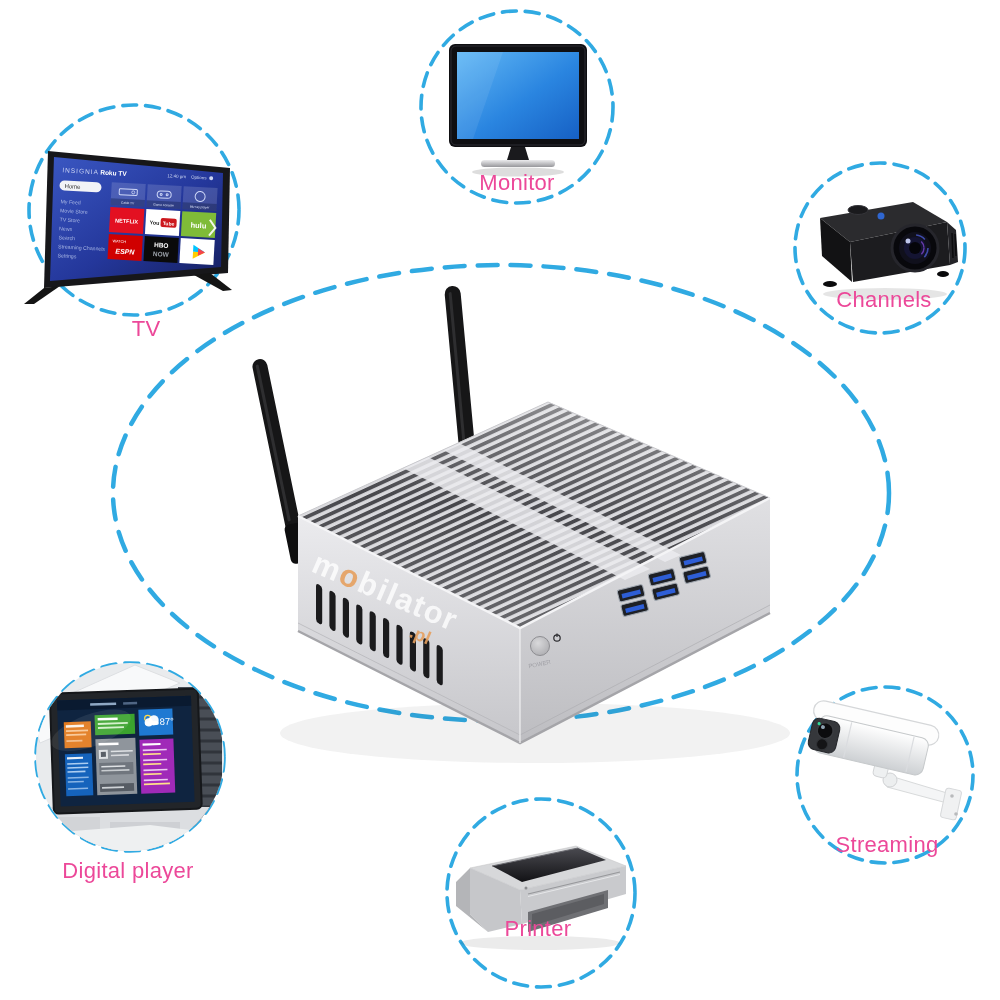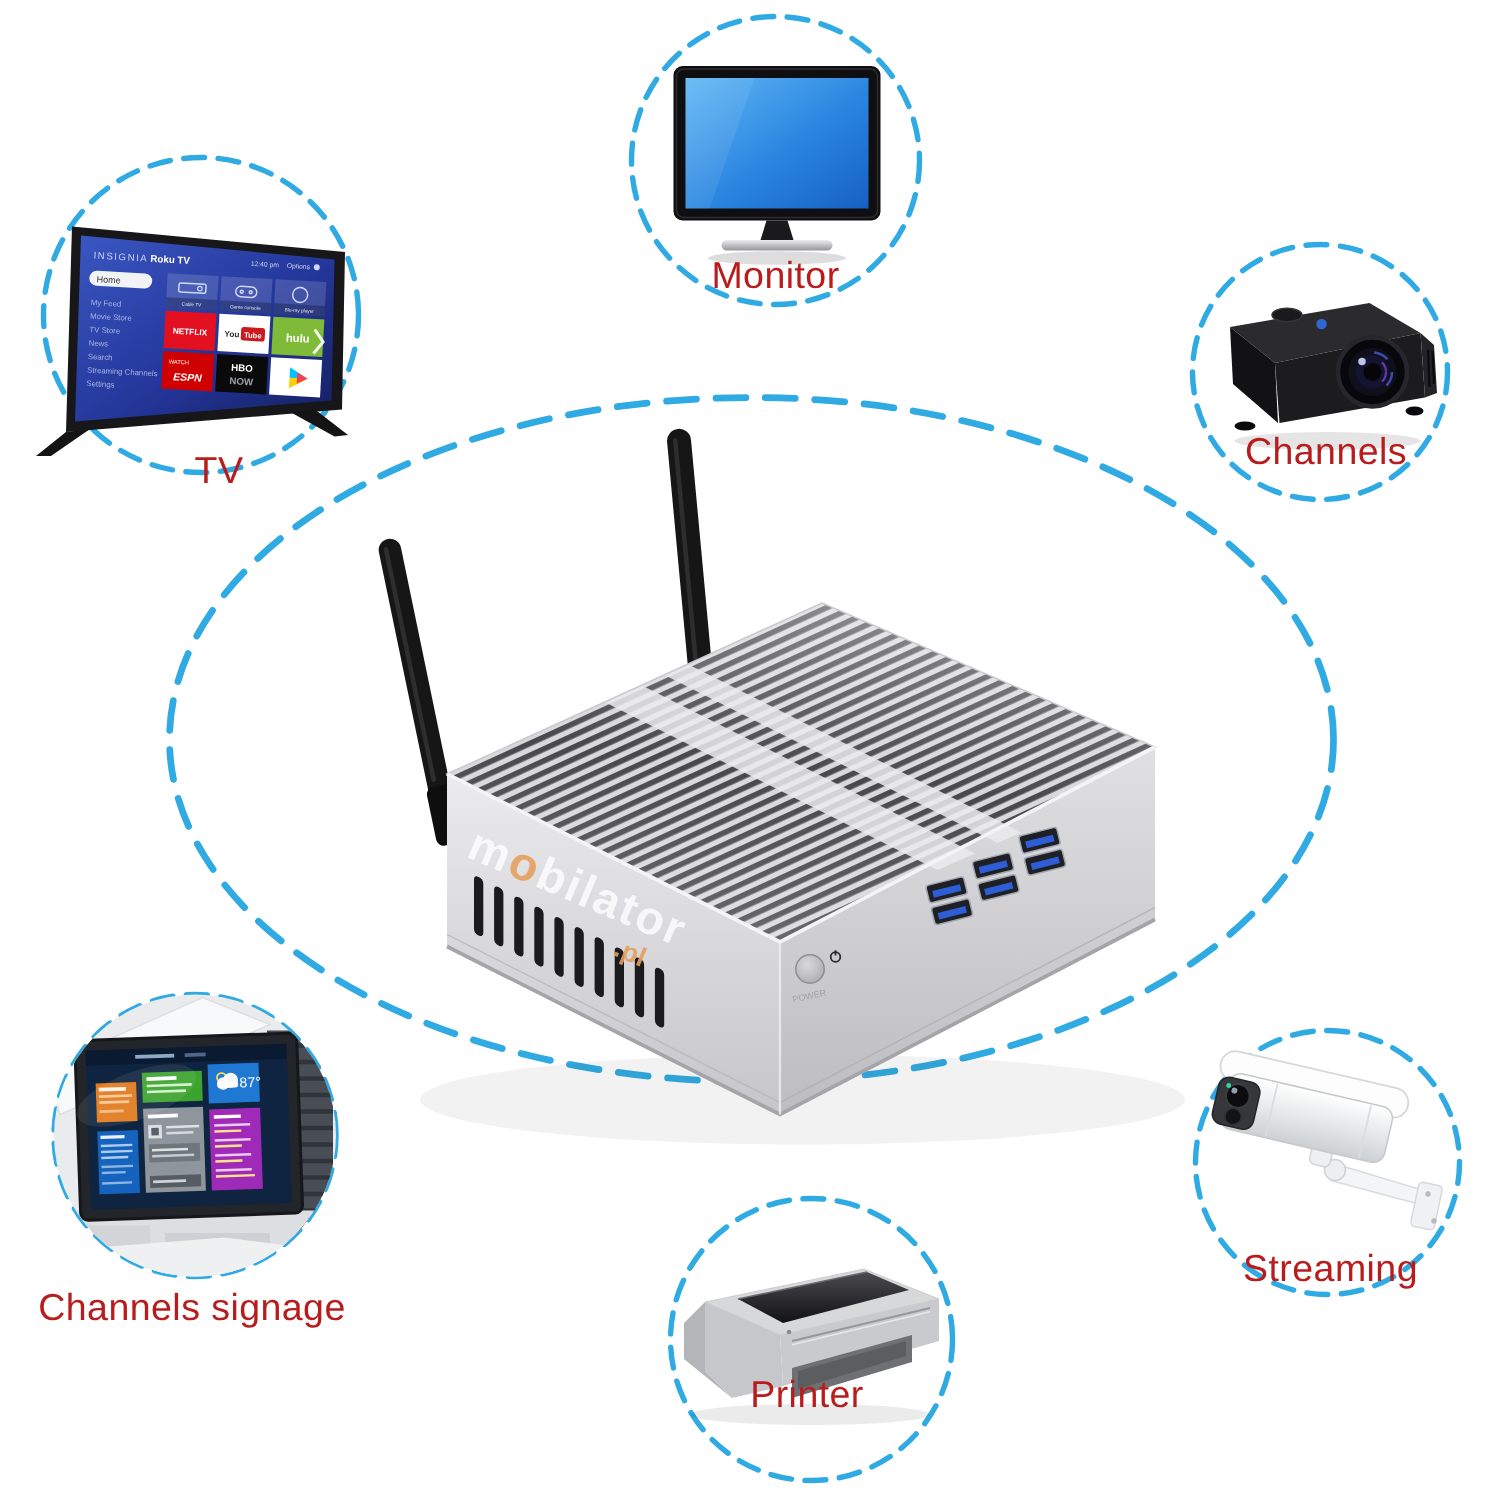--- a/index.html
+++ b/index.html
@@ -1,19 +1,19 @@
 <!DOCTYPE html>
 <html><head>
 <meta charset="utf-8">
 <style>
   html,body{margin:0;padding:0;background:#ffffff;}
   .stage{position:relative;width:1000px;height:1000px;background:#ffffff;overflow:hidden;
          font-family:"Liberation Sans", sans-serif;}
   .stage svg{position:absolute;display:block;}
-  .dev-label{position:absolute;transform:translateX(-50%);color:#b91c1c;font-size:25px;
+  .dev-label{position:absolute;transform:translateX(-50%);color:#ec4899;font-size:22px;
              letter-spacing:.3px;white-space:nowrap;}
   svg text{font-family:"Liberation Sans", sans-serif;}
 </style>
 </head>
 <body>
 
 <div class="stage">
 
   <svg style="left:0;top:0" width="1000" height="1000" viewBox="0 0 1000 1000">
     <g fill="none" stroke="#30AAE2" stroke-linecap="round">
@@ -109,21 +109,21 @@
           <polygon points="142,78 142,85 154,85" fill="#00c4ff"></polygon>
           <polygon points="142,85 142,92 154,85" fill="#ffce00"></polygon>
           <polygon points="147,81.2 154,85 147,88.8" fill="#f4434c"></polygon>
         </g>
         <path d="M157,52 l6,8 l-6,8" stroke="#ffffff" stroke-width="2" fill="none" opacity=".9"></path>
       </g>
     </g>
     <polygon points="26,158 42,156 16,174 6,174" fill="#141414"></polygon>
     <polygon points="176,145 192,143 214,160 205,161" fill="#141414"></polygon>
   </svg>
-  <div class="dev-label" style="left:146px;top:300px">TV</div>
+  <div class="dev-label" style="left:146px;top:316px">TV</div>
 
   <svg style="left:425px;top:35px" width="185" height="150" viewBox="0 0 185 150">
     <defs>
       <linearGradient id="monG" x1="0" y1="0" x2="1" y2="1">
         <stop offset="0" stop-color="#62b8f5"></stop>
           <stop offset=".55" stop-color="#2a85e0"></stop>
           <stop offset="1" stop-color="#1660c4"></stop>
       </linearGradient>
       <linearGradient id="monBase" x1="0" y1="0" x2="0" y2="1">
         <stop offset="0" stop-color="#ececee"></stop>
@@ -312,21 +312,21 @@
           <rect x="113" y="107" width="18" height="1.6" fill="#ffe28a"></rect>
           <rect x="113" y="113" width="24" height="1.6" fill="#ecc8f2"></rect>
           <rect x="113" y="117" width="18" height="1.6" fill="#ffe28a"></rect>
           <rect x="113" y="123" width="24" height="1.6" fill="#ecc8f2"></rect>
           <rect x="113" y="127" width="26" height="1.6" fill="#ffe28a"></rect>
         </g>
         <ellipse cx="62" cy="72" rx="42" ry="16" fill="#ffffff" opacity=".08" transform="rotate(-18 62 72)"></ellipse>
       </g>
     </g>
   </svg>
-  <div class="dev-label" style="left:128px;top:858px">Channels signage</div>
+  <div class="dev-label" style="left:128px;top:858px">Digital player</div>
 
   <svg style="left:230px;top:265px" width="560" height="500" viewBox="0 0 560 500">
     <defs>
       <pattern id="fins" patternUnits="userSpaceOnUse" width="400" height="7.2" patternTransform="rotate(-24.6)">
         <rect width="400" height="3.7" fill="#3e3e43"></rect>
       </pattern>
       <linearGradient id="faceL" x1="0" y1="0" x2="0" y2="1">
         <stop offset="0" stop-color="#ebebee"></stop>
           <stop offset="1" stop-color="#c6c6ca"></stop>
       </linearGradient>

